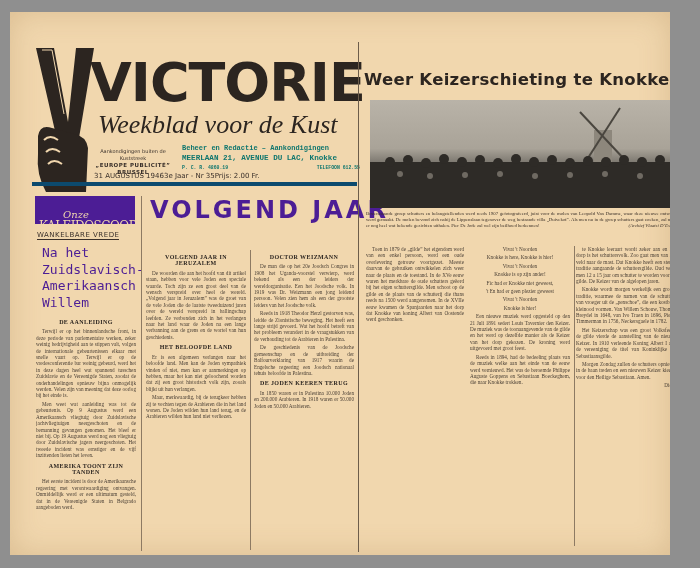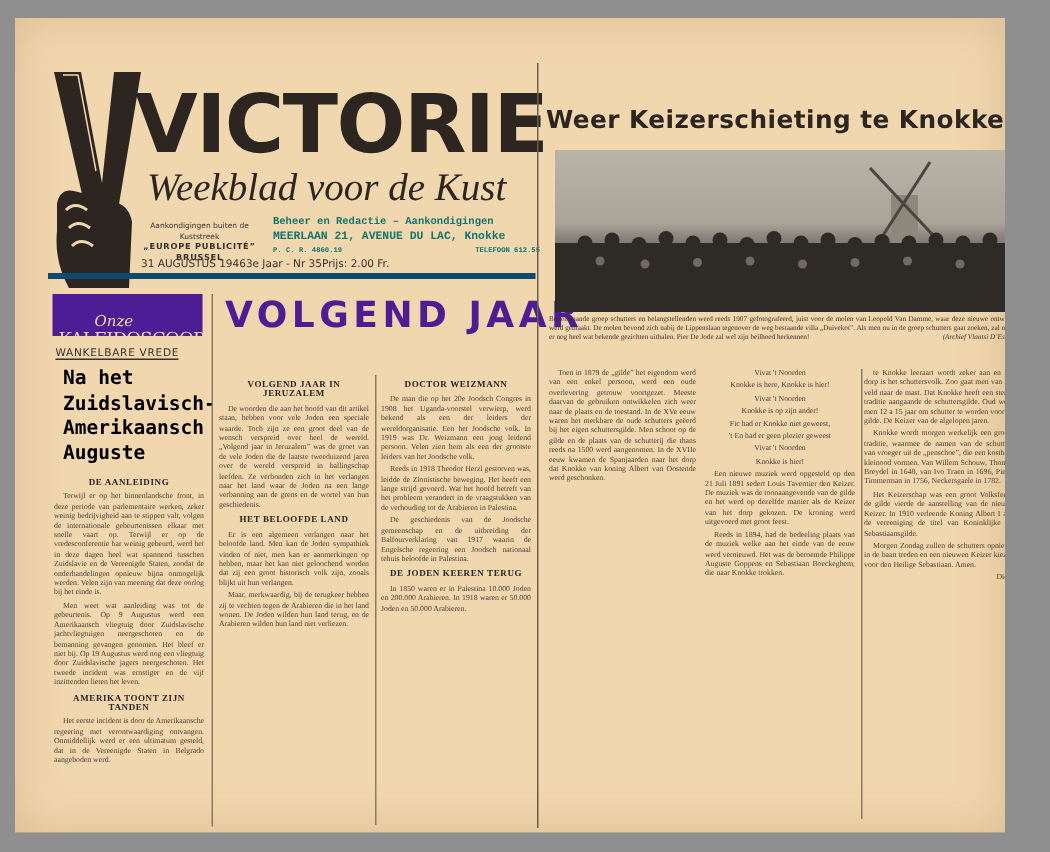--- a/index.html
+++ b/index.html
@@ -13,21 +13,21 @@
   .ads-left b { font-size:5.5px; letter-spacing:0.5px; }
   .admin { position:absolute; left:150px; top:100px; width:178px; font-family:Liberation Mono, monospace; color:#0f766e; }
   .admin .l1 { font-size:7px; font-weight:bold; }
   .admin .l2 { font-size:7.6px; font-weight:bold; margin-top:2px; white-space:nowrap; }
   .admin .l3 { font-size:4.8px; font-weight:bold; margin-top:3px; display:flex; justify-content:space-between; }
   .dateline { position:absolute; left:22px; top:160px; width:325px; border-bottom:4px solid #0c4a6e; font-family:"DejaVu Sans", sans-serif; font-size:7px; color:#3a302a; display:flex; justify-content:flex-start; padding:0 2px 2px 62px; box-sizing:border-box; }
   .kaleido { position:absolute; left:25px; top:184px; width:100px; height:28px; background:#4c1d95; color:#f1d7ae; font-family:"DejaVu Serif", serif; font-size:11px; line-height:1; padding:14px 4px; box-sizing:border-box; }
   .kaleido .k1 { font-style:italic; font-size:10px; margin-left:24px; }
   .kaleido .k2 { font-size:12px; letter-spacing:-0.5px; }
   .wankel { position:absolute; left:27px; top:219px; font-family:"DejaVu Sans", sans-serif; font-size:7px; font-weight:normal; color:#3a302a; border-bottom:1px solid #3a302a; letter-spacing:0.5px; }
-  .left-headline { position:absolute; left:32px; top:233px; font-family:"DejaVu Sans Mono", monospace; font-weight:bold; font-size:13px; line-height:16.5px; color:#000000; }
+  .left-headline { position:absolute; left:32px; top:233px; font-family:"DejaVu Sans Mono", monospace; font-weight:normal; font-size:13px; line-height:16.5px; color:#4c1d95; }
   .big-headline { position:absolute; left:140px; top:185px; font-family:"DejaVu Sans", sans-serif; font-weight:bold; font-size:24px; line-height:27px; letter-spacing:3px; color:#4c1d95; }
   .subhead { font-family:"Liberation Serif", serif; font-size:6px; letter-spacing:0.4px; text-transform:uppercase; text-align:center; color:#2c2520; font-weight:bold; }
   .col { position:absolute; font-size:5.2px; line-height:6.4px; color:#4b4036; text-align:justify; overflow:hidden; }
   .col p { margin:0 0 2px 0; text-indent:6px; }
   .col .subhead { margin:4px 0 3px; text-indent:0; }
   .rule-v { position:absolute; width:1px; background:#8d7a63; }
   .over { position:absolute; left:356px; top:45px; font-family:"DejaVu Sans", sans-serif; font-size:8.6px; color:#3a302a; border-bottom:1px solid #3a302a; padding-bottom:1px; }
   .weer { position:absolute; left:354px; top:58px; font-family:"DejaVu Sans", sans-serif; font-weight:bold; font-size:16.5px; letter-spacing:0.3px; color:#2c2520; white-space:nowrap; }
   .photo { position:absolute; left:360px; top:88px; width:303px; height:108px; background:linear-gradient(#b9b3a8 0%, #a9a398 45%, #6e6a63 62%, #3d3a35 100%); overflow:hidden; }
   .caption { position:absolute; left:356px; top:199px; width:310px; font-size:4.8px; line-height:5.8px; color:#3b3129; text-align:justify; }
@@ -73,21 +73,21 @@
   <div class="kaleido">
     <div class="k1">Onze</div>
     <div class="k2">KALEIDOSCOOP</div>
   </div>
   <div class="wankel">WANKELBARE VREDE</div>
 
   <div class="left-headline">
     <div>Na het</div>
     <div>Zuidslavisch-</div>
     <div>Amerikaansch</div>
-    <div>Auguste</div>
+    <div>Willem</div>
   </div>
 
   <div class="col" style="left:26px; top:303px; width:100px; height:240px;">
     <div class="subhead">DE AANLEIDING</div>
     <p>Terwijl er op het binnenlandsche front, in deze periode van parlementaire werken, zeker weinig bedrijvigheid aan te stippen valt, volgen de internationale gebeurtenissen elkaar met snelle vaart op. Terwijl er op de vredesconferentie bar weinig gebeurd, werd het in deze dagen heel wat spannend tusschen Zuidslavie en de Vereenigde Staten, zoodat de onderhandelingen opnieuw bijna onmogelijk werden. Velen zijn van meening dat deze oorlog bij het einde is.</p>
     <p>Men weet wat aanleiding was tot de gebeurtenis. Op 9 Augustus werd een Amerikaansch vliegtuig door Zuidslavische jachtvliegtuigen neergeschoten en de bemanning gevangen genomen. Het bleef er niet bij. Op 19 Augustus werd nog een vliegtuig door Zuidslavische jagers neergeschoten. Het tweede incident was ernstiger en de vijf inzittenden lieten het leven.</p>
     <div class="subhead">AMERIKA TOONT ZIJN TANDEN</div>
     <p>Het eerste incident is door de Amerikaansche regeering met verontwaardiging ontvangen. Onmiddellijk werd er een ultimatum gesteld, dat in de Vereenigde Staten in Belgrado aangeboden werd.</p>
   </div>
 

